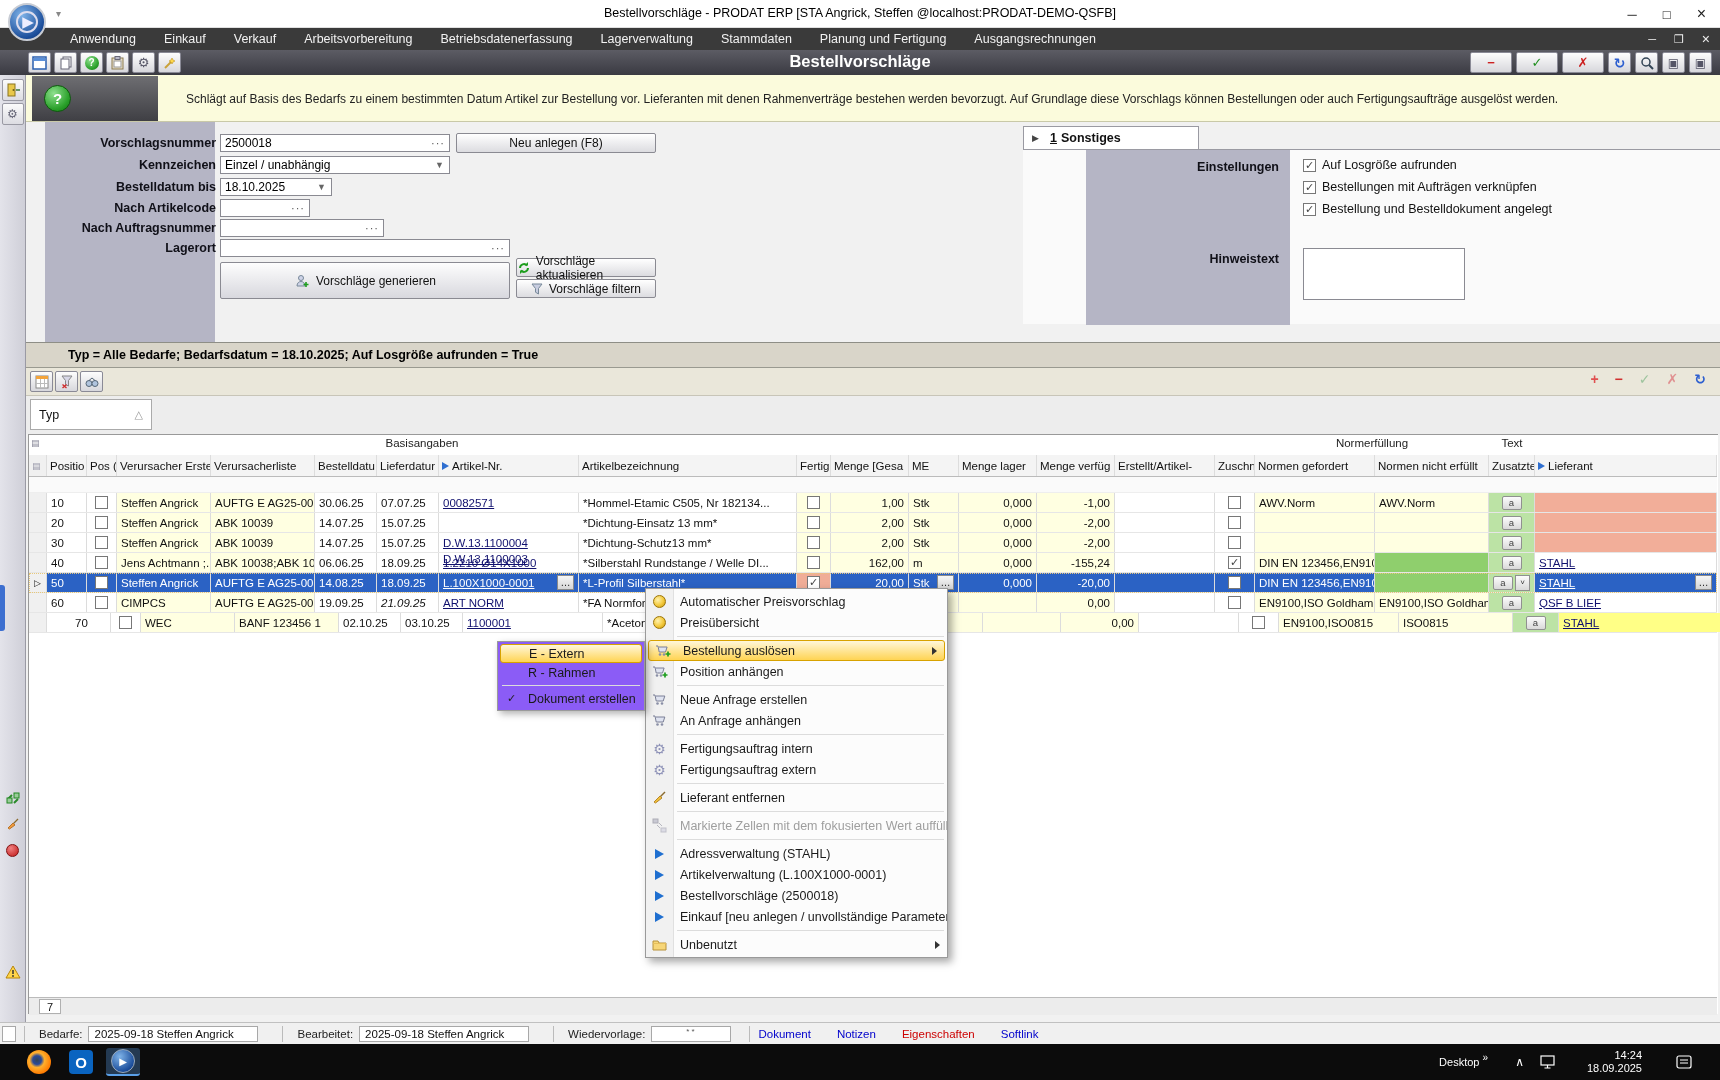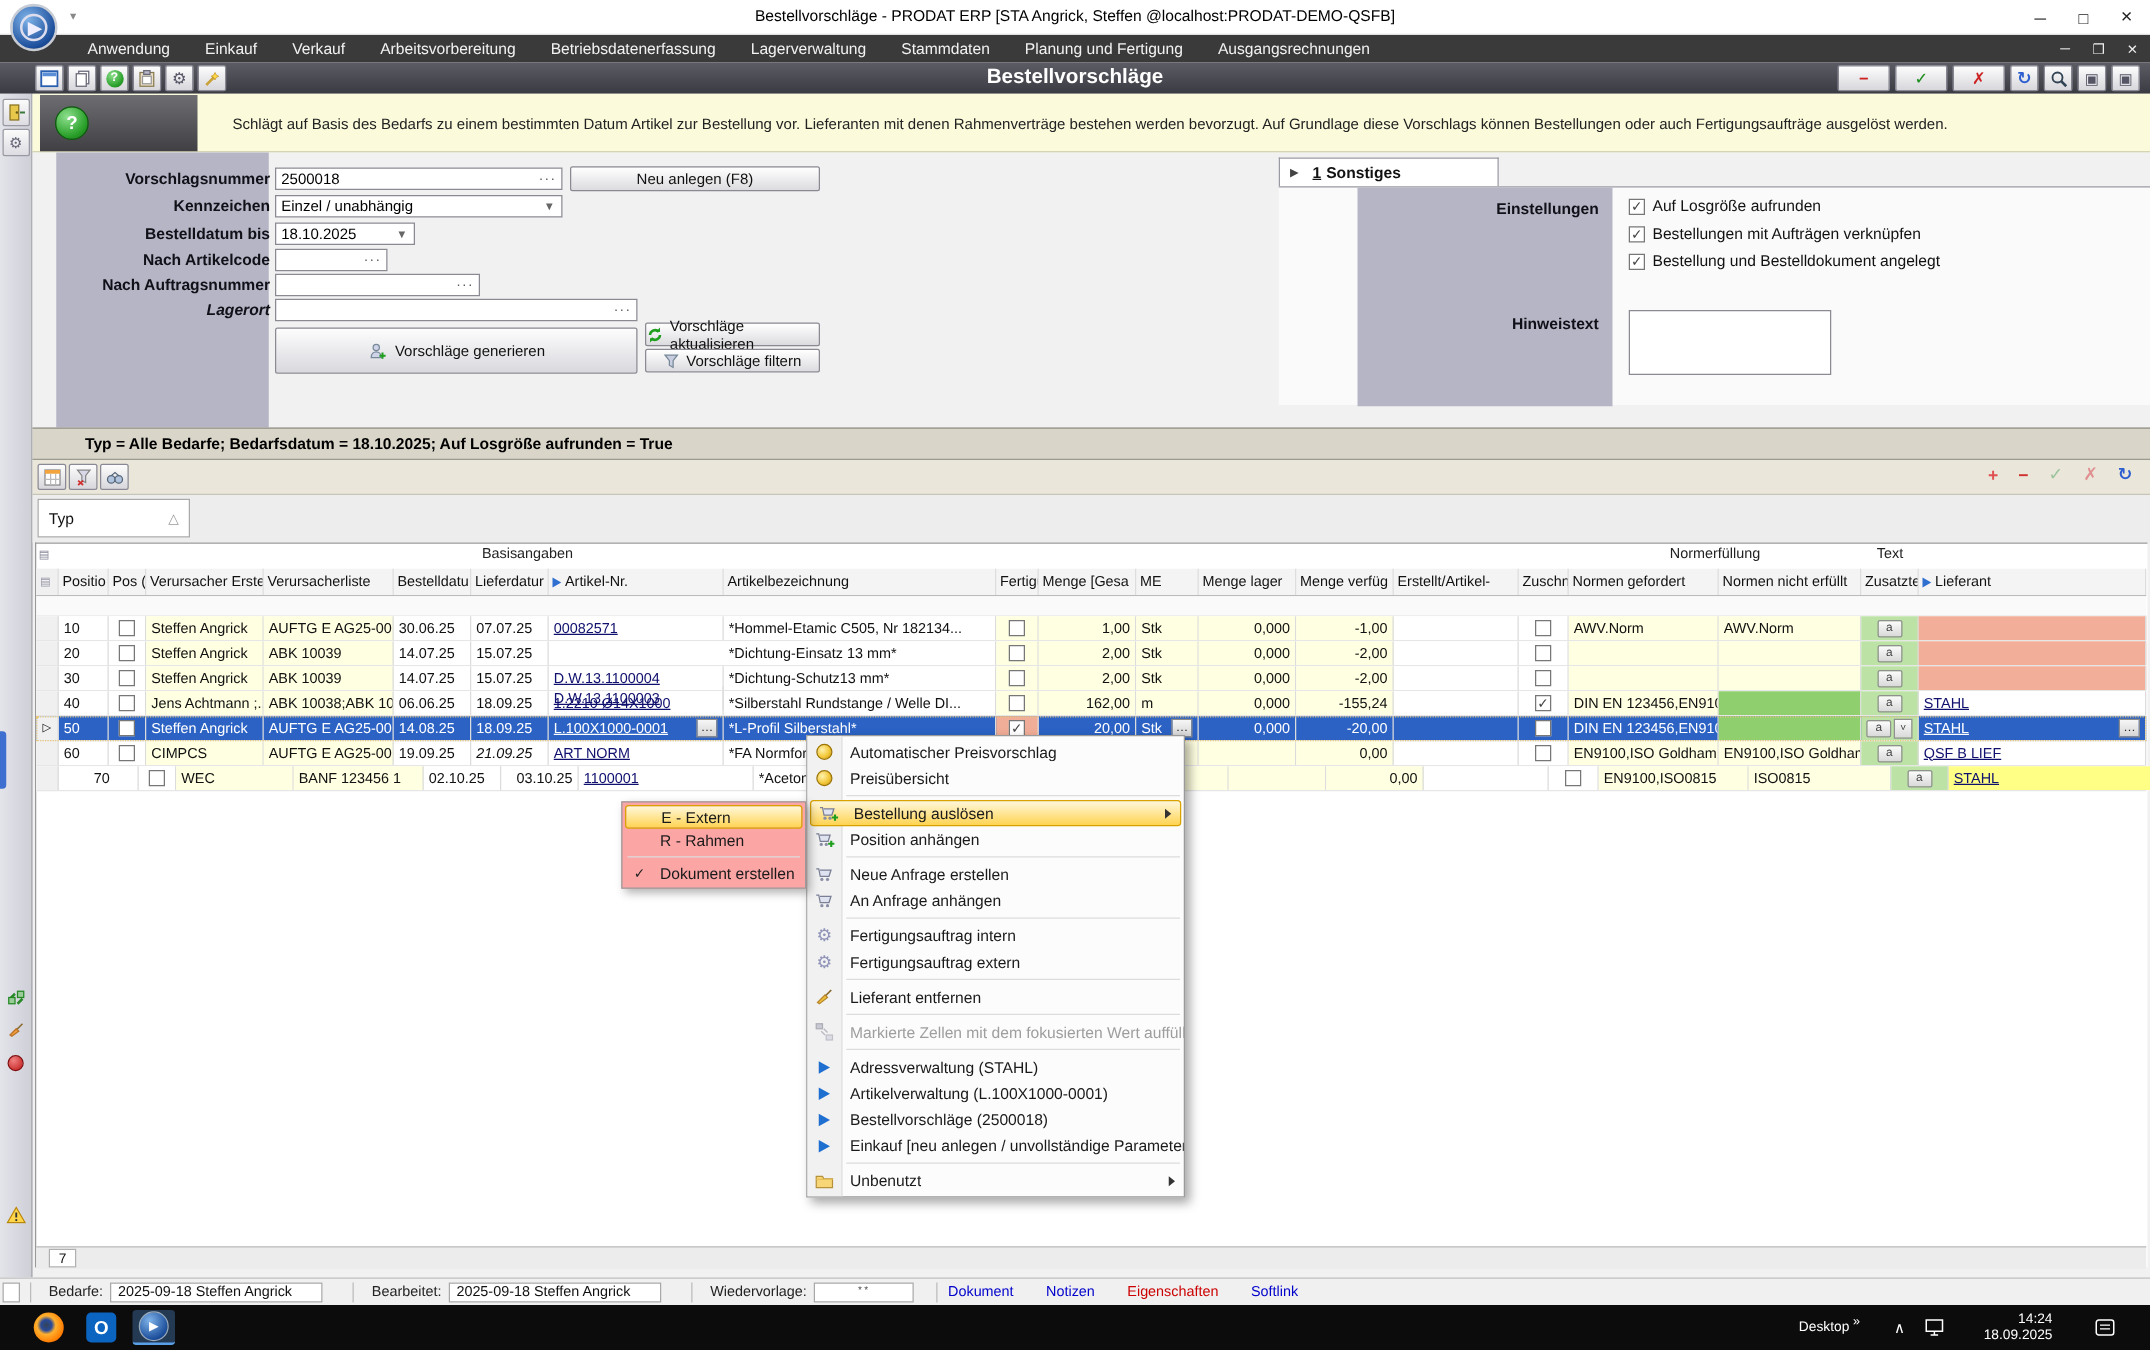--- a/index.html
+++ b/index.html
@@ -140,21 +140,21 @@
   .ci.dis .lb{color:#9e9e9e;}
   .ci.hl{background:linear-gradient(#fff7da,#ffd453);border:1px solid #d8a200;border-radius:3px;margin:0 2px;height:21px;}
   .ci .sub-arr{margin-left:auto;margin-right:7px;width:0;height:0;border-left:5px solid #333;border-top:4px solid transparent;border-bottom:4px solid transparent;}
   .csep{height:1px;background:#dcdcdc;margin:3px 3px 3px 31px;position:relative;z-index:1;}
   .i-coin{width:13px;height:13px;border-radius:50%;display:inline-block;
     background:radial-gradient(circle at 35% 35%,#fff2ae,#f3c93c 55%,#c0920e);border:1px solid #9c7406;}
   .i-gear{color:#8f93b8;font-size:14px;}
   .i-nav{width:0;height:0;border-left:9px solid #1f6fd0;border-top:5px solid transparent;border-bottom:5px solid transparent;display:inline-block;}
 
   
-  .sub{position:absolute;left:497px;top:641px;width:148px;background:#fca5a5;border:1px solid #9a9a9a;
+  .sub{position:absolute;left:497px;top:641px;width:148px;background:#8b5cf6;border:1px solid #9a9a9a;
     box-shadow:3px 3px 7px rgba(0,0,0,.3);padding:2px 0;z-index:101;}
   .si{position:relative;display:flex;align-items:center;height:19px;font-size:12.5px;padding-left:30px;color:#1a1a1a;}
   .si.hl{background:linear-gradient(#fff7da,#ffd453);border:1px solid #d8a200;border-radius:3px;margin:0 2px;padding-left:28px;}
   .si .chk{position:absolute;left:9px;font-size:11px;color:#222;}
   .ssep{height:1px;background:#dcdcdc;margin:3px 4px;}
 
   
   .footer{position:absolute;left:0;top:1022px;width:1720px;height:22px;background:#f0f0f0;border-top:1px solid #c0c0c0;
     display:flex;align-items:center;font-size:11.5px;}
   .f-sp{width:1px;height:16px;background:#bbb;margin:0 8px;}
@@ -353,21 +353,21 @@
       <input value="" style="">
       <span class="dots">···</span>
     </div>
 
     <div class="flabel" style="left:30px;top:99px;">Nach Auftragsnummer</div>
     <div class="fld" style="left:194px;top:97px;width:164px;">
       <input value="" style="">
       <span class="dots">···</span>
     </div>
 
-    <div class="flabel" style="left:30px;top:119px;font-style:italic;">Lagerort</div>
+    <div class="flabel" style="left:30px;top:119px;">Lagerort</div>
     <div class="fld" style="left:194px;top:117px;width:290px;">
       <input value="" style="">
       <span class="dots">···</span>
     </div>
 
     <div class="pushbtn bigbtn" style="left:194px;top:140px;width:290px;height:37px;">
       <svg width="16" height="16">
           <circle cx="7" cy="5" r="2.5" fill="#cfd4e8" stroke="#789"></circle>
           <path d="M3 13c0-3 2-4.5 4-4.5s4 1.5 4 4.5z" fill="#cfd4e8" stroke="#789"></path>
           <path d="M12 9v5M9.5 11.5h5" stroke="#1f9e1f" stroke-width="1.6"></path>
@@ -904,21 +904,21 @@
           </div>
           <div class="c y" style="width: 94px; flex: 0 0 94px;">
             <span>WEC</span>
           </div>
           <div class="c y" style="width: 104px; flex: 0 0 104px;">
             <span>BANF 123456 1</span>
           </div>
           <div class="c" style="width: 62px; flex: 0 0 62px;">
             <span>02.10.25</span>
           </div>
-          <div class="c" style="width: 62px; flex: 0 0 62px; justify-content: flex-end;">
+          <div class="c" style="width: 62px; flex: 0 0 62px;">
             <span>03.10.25</span>
           </div>
           <div class="c" style="width: 140px; flex: 0 0 140px;">
             <span class="lnk">1100001</span>
           </div>
           <div class="c" style="width: 218px; flex: 0 0 218px;">
             <span>*Aceton*</span>
           </div>
           <div class="c y ctr" style="width: 34px; flex: 0 0 34px;">
             <span class="k13"></span>

